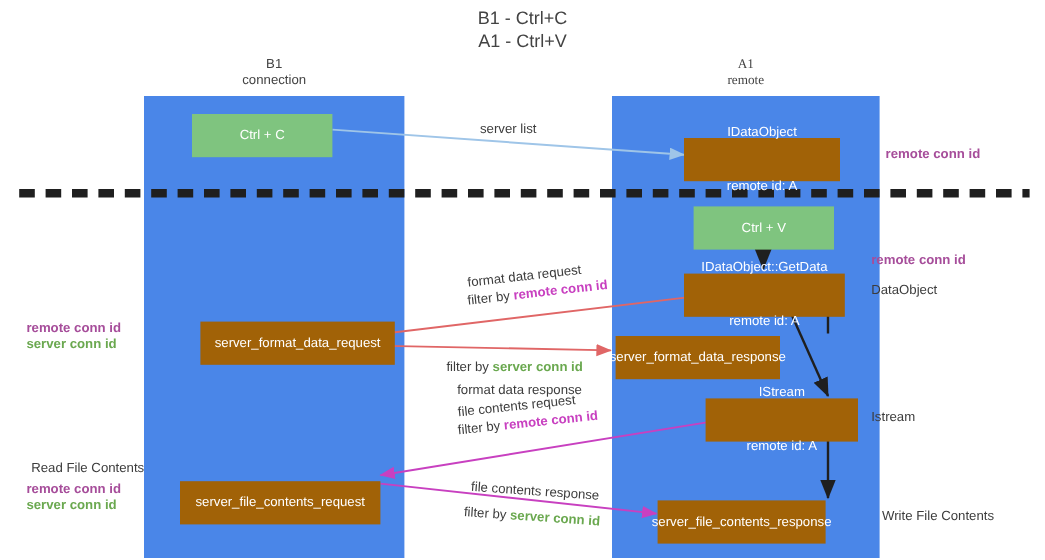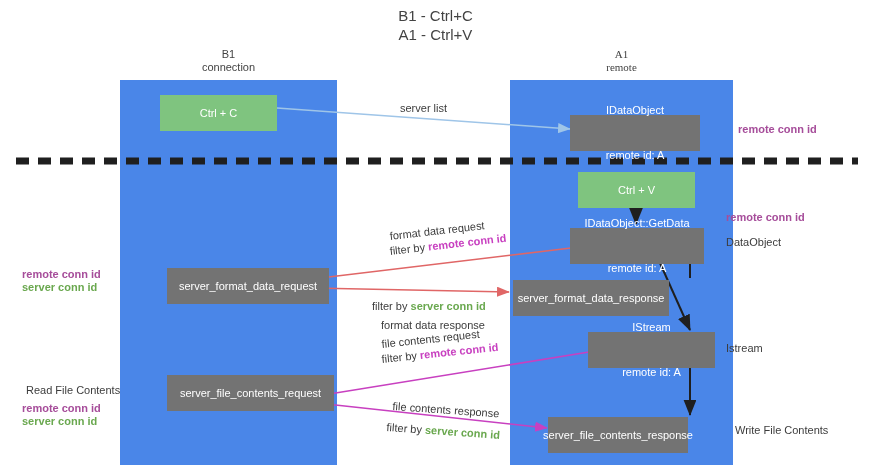--- a/index.html
+++ b/index.html
@@ -24,21 +24,21 @@
     color:#434343;white-space:pre-line;
   }
 
   
   .box{
     position:absolute;display:flex;flex-direction:column;
     align-items:center;justify-content:center;
     text-align:center;color:#ffffff;font-size:11px;line-height:13px;
     box-sizing:border-box;padding:18px 4px;
   }
-  .box.orange{background:#737373;gap:32px;}
+  .box.orange{background:#a16207;gap:32px;}
   .box.green{background:#7fc47f;}
   .box .l2{font-size:11px;}
 
   
   .lbl{position:absolute;font-size:11px;line-height:13px;color:#3c3c3c;white-space:nowrap;}
   .lbl.purple{color:#a64d9a;font-weight:bold;}
   .lbl.green{color:#6aa84f;font-weight:bold;}
   .lbl.rot{transform-origin:left top;}
 
   
@@ -115,30 +115,30 @@
 
   <div class="box orange" style="left:570px;top:228px;width:134px;height:33px;">
     <span>IDataObject::GetData</span>
     <span class="l2">remote id: A</span>
   </div>
 
   <div class="box orange" style="left:167px;top:268px;width:162px;height:25px;">
     <span>server_format_data_request</span>
   </div>
 
-  <div class="box orange" style="left:513px;top:280px;width:156px;height:25px;">
+  <div class="box orange" style="left:513px;top:280px;width:137px;height:25px;">
     <span>server_format_data_response</span>
   </div>
 
   <div class="box orange" style="left:588px;top:332px;width:127px;height:33px;">
     <span>IStream</span>
     <span class="l2">remote id: A</span>
   </div>
 
-  <div class="box orange" style="left:150px;top:375px;width:167px;height:26px;margin-left:17px;">
+  <div class="box orange" style="left:150px;top:401px;width:167px;height:26px;">
     <span>server_file_contents_request</span>
   </div>
 
   <div class="box orange" style="left:548px;top:417px;width:140px;height:25px;">
     <span>server_file_contents_response</span>
   </div>
 
   <div class="lbl" style="left:400px;top:102px;">server list</div>
 
   <div class="lbl rot" style="left:389px;top:230px;transform:rotate(-6.5deg);">format data request</div>

